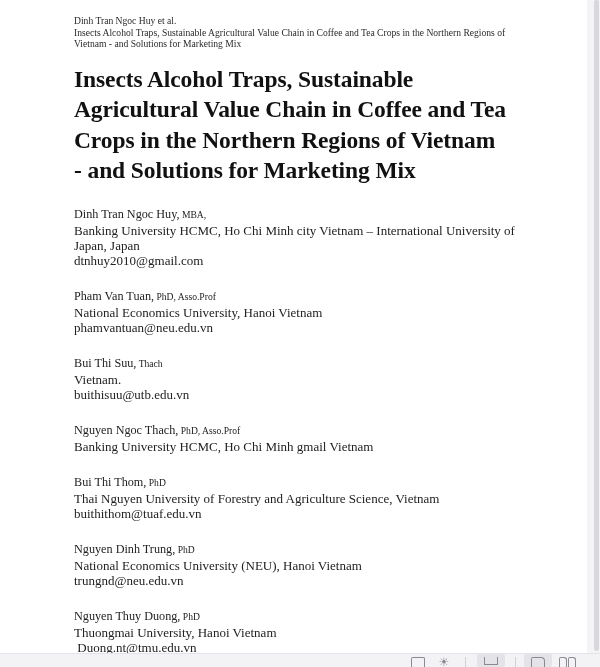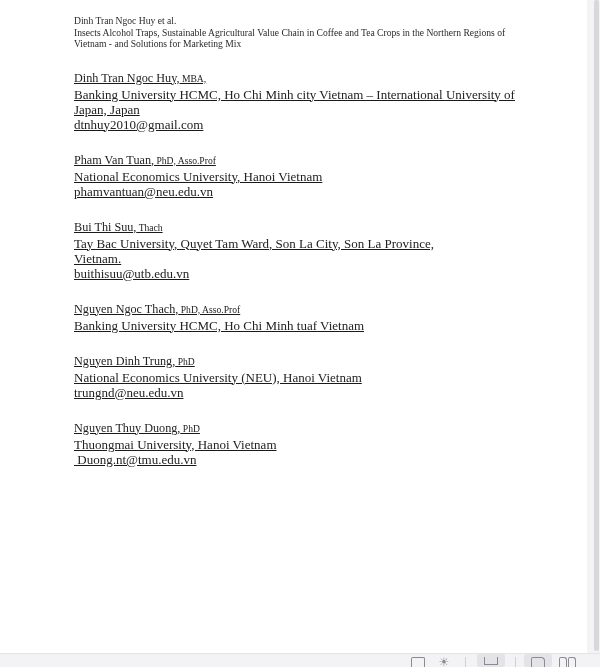--- a/index.html
+++ b/index.html
@@ -24,21 +24,21 @@
     position: absolute; left: 594px; top: 0; width: 5px; height: 651px;
     background: #d8d8dc; border-radius: 2px;
   }
   .content { position: absolute; left: 74px; top: 15px; width: 470px; }
   .running-head { font-size: 9.6px; line-height: 11.5px; color: #2a2a2a; }
   .title {
     margin-top: 14px;
     font-size: 23.5px; line-height: 30.5px; font-weight: bold;
     letter-spacing: -0.1px; color: #111;
   }
-  .author { margin-top: 21px; text-decoration: underline; }
+  .author { margin-top: 21px; }
   .author:first-of-type { margin-top: 20px; }
   .author-name { font-size: 12.2px; line-height: 16px; color: #222; }
   .author-deg { font-size: 9.6px; color: #222; }
   .author-line { font-size: 13px; line-height: 15px; color: #222; }
   .authors .author + .author { margin-top: 20px; }
   .bottom-bar {
     position: absolute; left: 0; top: 653px; width: 600px; height: 14px;
     background: #f3f3f5; border-top: 1px solid #e4e4e8;
   }
   .tb-icon {
@@ -58,41 +58,51 @@
 </head>
 <body>
 
 <div class="page">
   <div class="content">
     <div class="running-head">
       <div>Dinh Tran Ngoc Huy et al.</div>
       <div>Insects Alcohol Traps, Sustainable Agricultural Value Chain in Coffee and Tea Crops in the Northern Regions of</div>
       <div>Vietnam - and Solutions for Marketing Mix</div>
     </div>
+    <div class="title">
+      <div>Insects Alcohol Traps, Sustainable</div>
+      <div>Agricultural Value Chain in Coffee and Tea</div>
+      <div>Crops in the Northern Regions of Vietnam</div>
+      <div>- and Solutions for Marketing Mix</div>
+    </div>
 
     <div class="authors" style="margin-top:20px;">
       <div class="author">
         <div class="author-name"><span>Dinh Tran Ngoc Huy,</span><span class="author-deg"> MBA,</span></div>
         <div class="author-line">Banking University HCMC, Ho Chi Minh city Vietnam – International University of Japan, Japan</div>
         <div class="author-line">dtnhuy2010@gmail.com</div>
       </div>
       <div class="author">
         <div class="author-name"><span>Pham Van Tuan,</span><span class="author-deg"> PhD, Asso.Prof</span></div>
         <div class="author-line">National Economics University, Hanoi Vietnam</div>
         <div class="author-line">phamvantuan@neu.edu.vn</div>
       </div>
       <div class="author">
         <div class="author-name"><span>Bui Thi Suu,</span><span class="author-deg"> Thach</span></div>
-        <div class="author-line">Tay Bac University, Quyet Tam Ward, Son La City, Son La Province,</div>
         <div class="author-line">Vietnam.</div>
         <div class="author-line">buithisuu@utb.edu.vn</div>
       </div>
       <div class="author">
         <div class="author-name"><span>Nguyen Ngoc Thach,</span><span class="author-deg"> PhD, Asso.Prof</span></div>
-        <div class="author-line">Banking University HCMC, Ho Chi Minh tuaf Vietnam</div>
+        <div class="author-line">Banking University HCMC, Ho Chi Minh gmail Vietnam</div>
+      </div>
+      <div class="author">
+        <div class="author-name"><span>Bui Thi Thom,</span><span class="author-deg"> PhD</span></div>
+        <div class="author-line">Thai Nguyen University of Forestry and Agriculture Science, Vietnam</div>
+        <div class="author-line">buithithom@tuaf.edu.vn</div>
       </div>
       <div class="author">
         <div class="author-name"><span>Nguyen Dinh Trung,</span><span class="author-deg"> PhD</span></div>
         <div class="author-line">National Economics University (NEU), Hanoi Vietnam</div>
         <div class="author-line">trungnd@neu.edu.vn</div>
       </div>
       <div class="author">
         <div class="author-name"><span>Nguyen Thuy Duong,</span><span class="author-deg"> PhD</span></div>
         <div class="author-line">Thuongmai University, Hanoi Vietnam</div>
         <div class="author-line" style="white-space:pre;"> Duong.nt@tmu.edu.vn</div>

